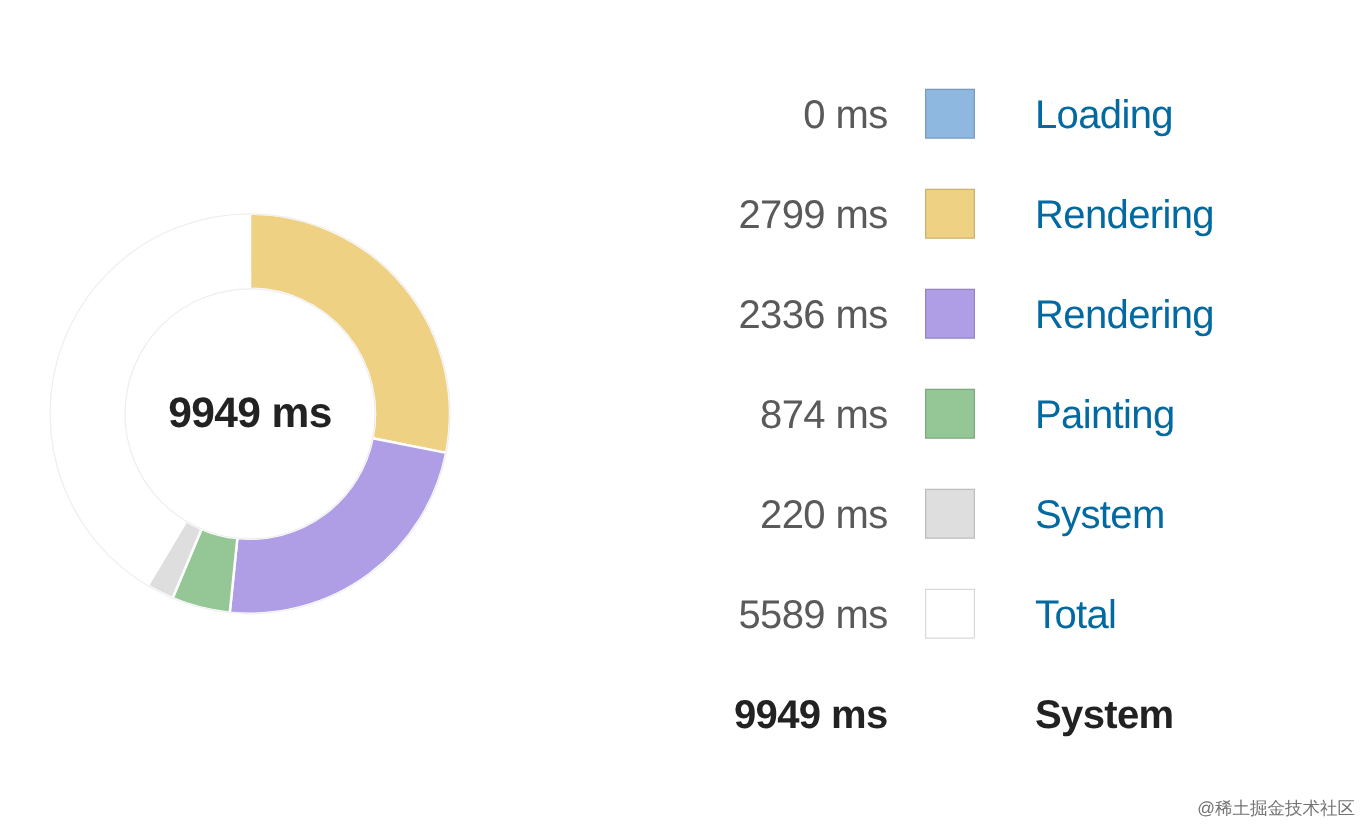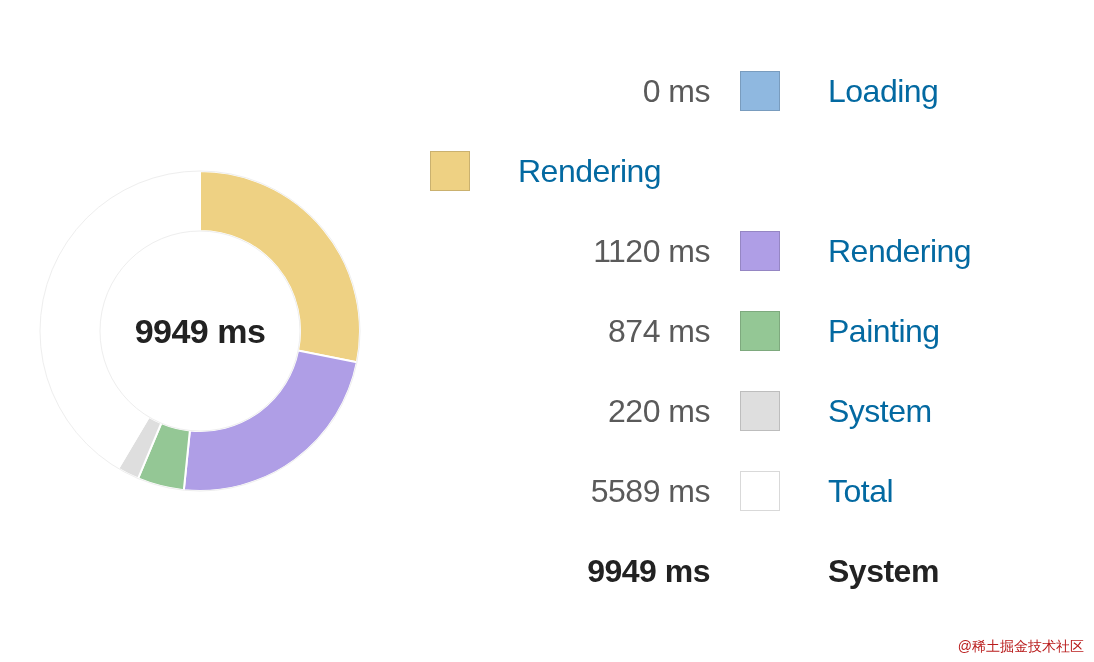--- a/index.html
+++ b/index.html
@@ -74,21 +74,21 @@
     }
     .legend-row.total .legend-swatch {
       background: transparent;
       border: none;
     }
     .watermark {
       position: absolute;
       bottom: 6px;
       right: 10px;
       font-size: 14px;
-      color: #b91c1c;
+      color: #737373;
     }
   </style>
 </head>
 <body>
 
 <div class="chart-area">
   <div class="donut-wrap">
     <svg id="donut-svg" width="340" height="340" viewBox="0 0 340 340">
         <path d="M 170 10 A 160 160 0 0 1 326.90898961159735 201.29806669856214 L 268.0681185072483 189.56129168660135 A 100 100 0 0 0 170 70 Z" fill="#eed183" stroke="#fff" stroke-width="2"></path>
         <path d="M 326.90898961159735 201.29806669856214 A 160 160 0 0 1 153.80982565101016 329.17876194564815 L 159.88114103188136 269.4867262160301 A 100 100 0 0 0 268.0681185072483 189.56129168660135 Z" fill="#af9ee6" stroke="#fff" stroke-width="2"></path>
@@ -102,25 +102,26 @@
   </div>
 </div>
 
 <div class="legend" id="legend">
     <div class="legend-row">
       <div class="legend-ms">0 ms</div>
       <div class="legend-swatch" style="background: rgb(143, 184, 224);"></div>
       <div class="legend-label">Loading</div>
     </div>
     <div class="legend-row">
+      <div class="legend-ms">2799 ms</div>
       <div class="legend-swatch" style="background: rgb(238, 209, 131);"></div>
       <div class="legend-label">Rendering</div>
     </div>
     <div class="legend-row">
-      <div class="legend-ms">1120 ms</div>
+      <div class="legend-ms">2336 ms</div>
       <div class="legend-swatch" style="background: rgb(175, 158, 230);"></div>
       <div class="legend-label">Rendering</div>
     </div>
     <div class="legend-row">
       <div class="legend-ms">874 ms</div>
       <div class="legend-swatch" style="background: rgb(148, 199, 149);"></div>
       <div class="legend-label">Painting</div>
     </div>
     <div class="legend-row">
       <div class="legend-ms">220 ms</div>

